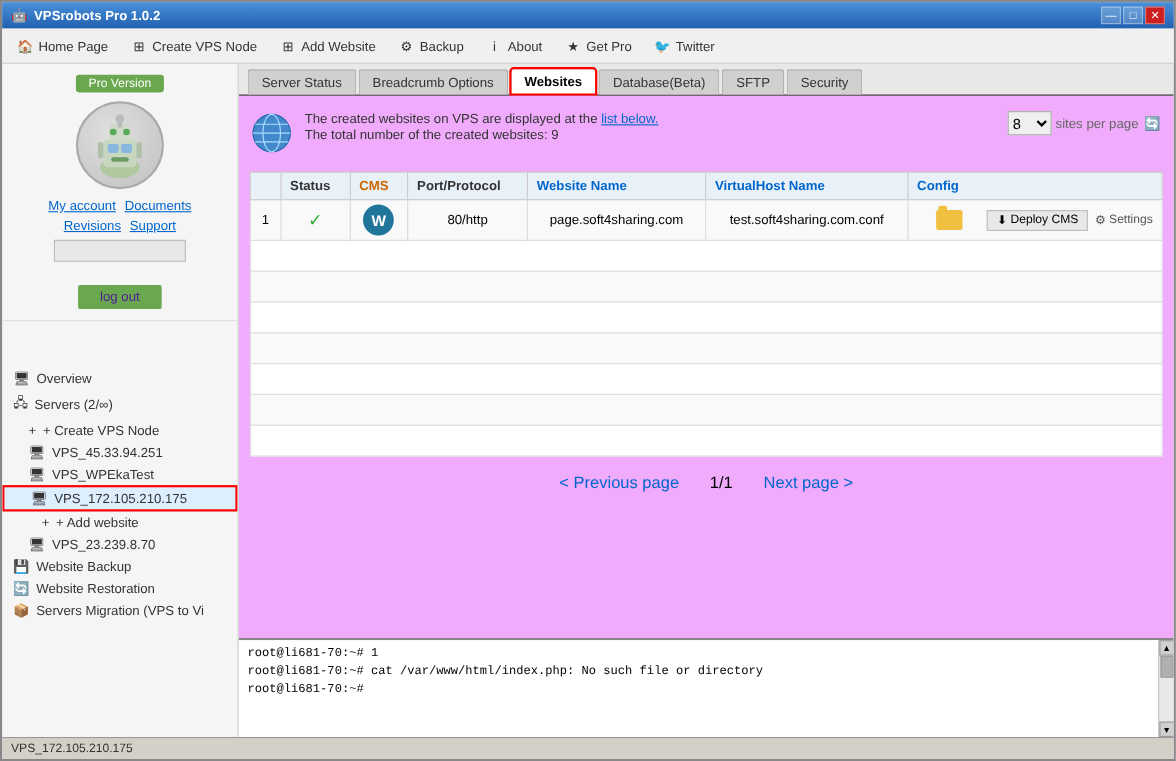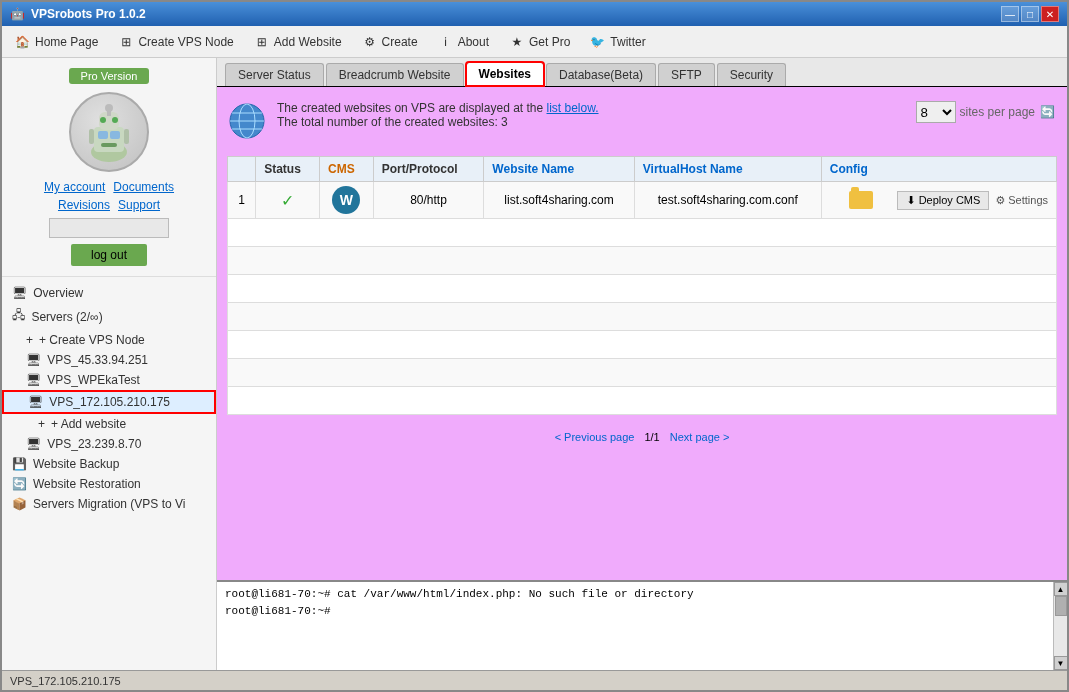--- a/index.html
+++ b/index.html
@@ -15,30 +15,30 @@
 
     
     .menu-bar { background: #f0f0f0; border-bottom: 1px solid #ccc; display: flex; align-items: center; padding: 2px 4px; gap: 2px; height: 32px; }
     .menu-item { display: flex; align-items: center; gap: 4px; padding: 3px 8px; cursor: pointer; border: 1px solid transparent; font-size: 12px; color: #333; }
     .menu-icon { width: 16px; height: 16px; display: flex; align-items: center; justify-content: center; }
 
     
     .main-layout { display: flex; flex: 1; overflow: hidden; }
 
     
-    .sidebar { width: 215px; background: #f5f5f5; border-right: 1px solid #ccc; display: flex; flex-direction: column; overflow-y: auto; }
+    .sidebar { width: 215px; background: #f5f5f5; border-right: 1px solid #ccc; display: flex; flex-direction: column; overflow-y: auto; gap: 36px; }
     .sidebar-profile { display: flex; flex-direction: column; align-items: center; padding: 10px; border-bottom: 1px solid #ddd; }
     .pro-badge { background: #6aa84f; color: white; padding: 2px 12px; border-radius: 3px; font-size: 11px; margin-bottom: 8px; }
     .avatar-circle { width: 80px; height: 80px; border-radius: 50%; background: radial-gradient(circle at 40% 35%, #e0e0e0, #c0c0c0); border: 2px solid #aaa; display: flex; align-items: center; justify-content: center; overflow: hidden; margin-bottom: 8px; }
     .robot-svg { width: 70px; height: 70px; }
     .sidebar-links { display: flex; gap: 8px; margin-bottom: 4px; }
     .sidebar-link { color: #0066cc; text-decoration: underline; cursor: pointer; font-size: 12px; }
     .sidebar-links2 { display: flex; gap: 8px; margin-bottom: 6px; }
     .sidebar-search { width: 120px; height: 20px; background: #e8e8e8; border: 1px solid #bbb; margin-bottom: 6px; }
-    .logout-btn { background: #6aa84f; color: #000000; border: none; padding: 4px 20px; cursor: pointer; font-size: 12px; border-radius: 2px; }
+    .logout-btn { background: #6aa84f; color: #4c1d95; border: none; padding: 4px 20px; cursor: pointer; font-size: 12px; border-radius: 2px; margin-top: 15px; }
     .sidebar-nav { padding: 6px 0; }
     .nav-item { display: flex; align-items: center; gap: 6px; padding: 3px 10px; cursor: pointer; font-size: 12px; color: #333; }
     .nav-indent { padding-left: 24px; }
     .nav-indent2 { padding-left: 36px; }
     .highlighted-item { border: 2px solid red; background: #ddeeff; }
 
     
     .content-area { flex: 1; display: flex; flex-direction: column; overflow: hidden; }
 
     
@@ -64,21 +64,21 @@
     .data-table tr:nth-child(even) { background: white; }
     .check-icon { color: #33aa33; font-size: 16px; }
     .wp-icon { width: 28px; height: 28px; background: #21759b; border-radius: 50%; color: white; display: flex; align-items: center; justify-content: center; font-size: 14px; font-weight: bold; margin: auto; }
     .folder-icon { width: 24px; height: 18px; background: #f0c040; border-radius: 2px; display: flex; align-items: center; justify-content: center; margin: auto; position: relative; }
     .folder-icon::before { content: ''; position: absolute; top: -4px; left: 2px; width: 8px; height: 5px; background: #f0c040; border-radius: 2px 2px 0 0; }
     .deploy-btn { background: #e8e8e8; border: 1px solid #bbb; padding: 2px 8px; cursor: pointer; font-size: 11px; display: flex; align-items: center; gap: 3px; }
     .settings-btn { background: transparent; border: none; cursor: pointer; font-size: 11px; color: #555; display: flex; align-items: center; gap: 3px; }
     .config-cell { display: flex; align-items: center; gap: 6px; justify-content: center; }
 
     
-    .pagination { display: flex; align-items: center; justify-content: center; gap: 10px; padding: 8px; font-size: 11px; }
+    .pagination { display: flex; align-items: center; justify-content: center; gap: 28px; padding: 8px; font-size: 15px; }
     .page-nav { color: #0066cc; cursor: pointer; }
     .terminal-line { line-height: 1.5; }
 
     
     .status-bar { background: #d4d0c8; border-top: 1px solid #999; padding: 2px 8px; font-size: 11px; color: #333; height: 20px; display: flex; align-items: center; }
     .v-scrollbar { width: 14px; background: #e0e0e0; border-left: 1px solid #bbb; display: flex; flex-direction: column; align-items: center; }
     .scroll-btn { width: 14px; height: 14px; background: #d0d0d0; border: 1px solid #999; display: flex; align-items: center; justify-content: center; cursor: pointer; font-size: 8px; }
     .scroll-track { flex: 1; width: 14px; background: #e8e8e8; }
     .scroll-thumb { width: 12px; height: 20px; background: #b0b0b0; border: 1px solid #999; margin: auto; }
 
@@ -110,21 +110,21 @@
     <div class="menu-item">
       <span class="menu-icon">⊞</span>
       <span>Create VPS Node</span>
     </div>
     <div class="menu-item">
       <span class="menu-icon">⊞</span>
       <span>Add Website</span>
     </div>
     <div class="menu-item">
       <span class="menu-icon">⚙</span>
-      <span>Create</span>
+      <span>Backup</span>
     </div>
     <div class="menu-item">
       <span class="menu-icon">ℹ</span>
       <span>About</span>
     </div>
     <div class="menu-item">
       <span class="menu-icon">★</span>
       <span>Get Pro</span>
     </div>
     <div class="menu-item">
@@ -215,21 +215,21 @@
       </div>
     </div>
 
     <div class="content-area">
 
       <div class="tabs">
         <div class="tab">
           <span>Server Status</span>
         </div>
         <div class="tab">
-          <span>Breadcrumb Website</span>
+          <span>Breadcrumb Options</span>
         </div>
         <div class="tab active">
           <span>Websites</span>
         </div>
         <div class="tab">
           <span>Database(Beta)</span>
         </div>
         <div class="tab">
           <span>SFTP</span>
         </div>
@@ -247,21 +247,21 @@
               <ellipse cx="20" cy="20" rx="8" ry="17" fill="none" stroke="#aaddff" stroke-width="1"></ellipse>
               <line x1="3" y1="20" x2="37" y2="20" stroke="#aaddff" stroke-width="1"></line>
               <line x1="5" y1="12" x2="35" y2="12" stroke="#aaddff" stroke-width="1"></line>
               <line x1="5" y1="28" x2="35" y2="28" stroke="#aaddff" stroke-width="1"></line>
             </svg>
           </div>
           <div>
             <div style="font-size:12px;color:#333;">
               The created websites on VPS are displayed at the <span style="color:#0066cc;text-decoration:underline;">list below.</span>
             </div>
-            <div style="font-size:12px;color:#333;">The total number of the created websites: 3</div>
+            <div style="font-size:12px;color:#333;">The total number of the created websites: 9</div>
           </div>
           <div class="per-page-control">
             <select class="per-page-select">
               <option>8</option>
               <option>16</option>
               <option>32</option>
             </select>
             <span class="per-page-label">sites per page</span>
             <span class="refresh-btn">🔄</span>
           </div>
@@ -280,21 +280,21 @@
             </tr>
           </thead>
           <tbody>
             <tr>
               <td>1</td>
               <td><span class="check-icon">✓</span></td>
               <td>
                 <div class="wp-icon">W</div>
               </td>
               <td>80/http</td>
-              <td>list.soft4sharing.com</td>
+              <td>page.soft4sharing.com</td>
               <td>test.soft4sharing.com.conf</td>
               <td>
                 <div class="config-cell">
                   <div class="folder-icon"></div>
                   <button class="deploy-btn">
                     <span>⬇</span>
                     <span>Deploy CMS</span>
                   </button>
                   <button class="settings-btn">
                     <span>⚙</span>
@@ -330,20 +330,21 @@
         <div class="pagination">
           <span class="page-nav">&lt; Previous page</span>
           <span>1/1</span>
           <span class="page-nav">Next page &gt;</span>
         </div>
 
       </div>
 
       <div class="terminal-container">
         <div class="terminal-text">
+          <div class="terminal-line">root@li681-70:~# 1</div>
           <div class="terminal-line">root@li681-70:~# cat /var/www/html/index.php: No such file or directory</div>
           <div class="terminal-line">root@li681-70:~#</div>
         </div>
         <div class="v-scrollbar">
           <div class="scroll-btn">▲</div>
           <div class="scroll-track">
             <div class="scroll-thumb"></div>
           </div>
           <div class="scroll-btn">▼</div>
         </div>

